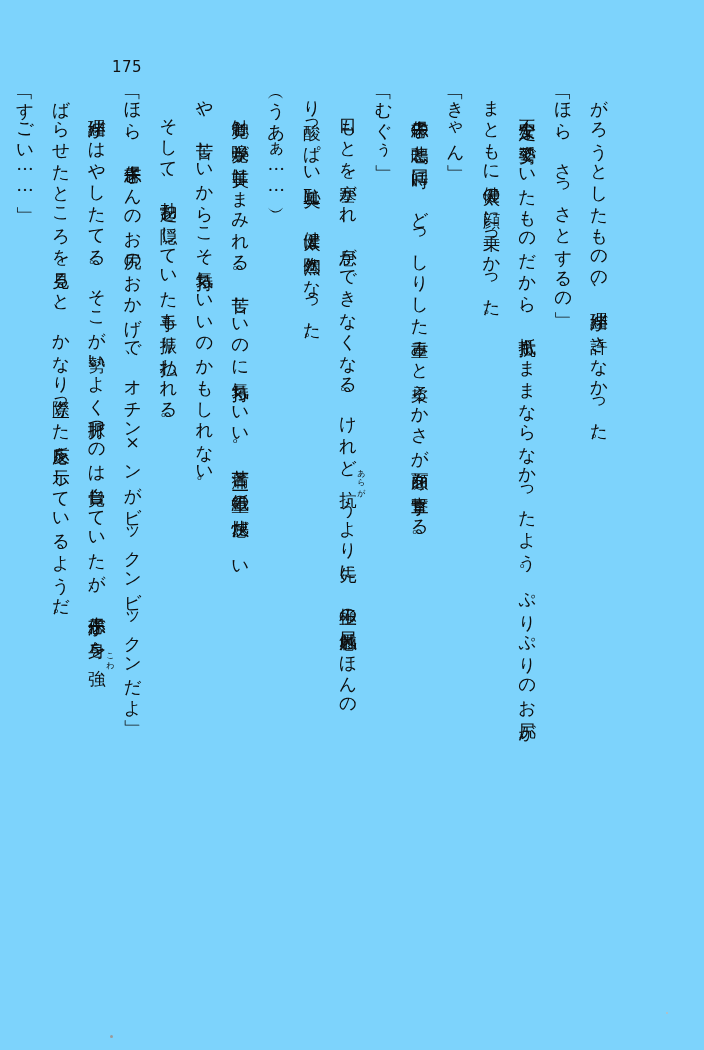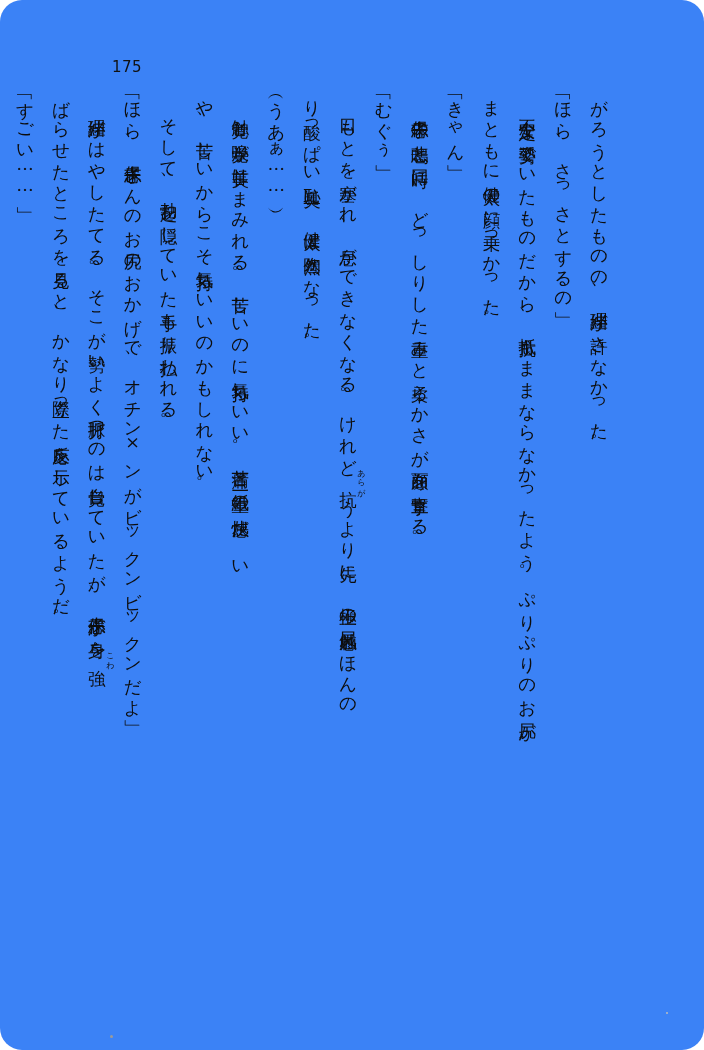--- a/index.html
+++ b/index.html
@@ -12,22 +12,21 @@
     height: 1050px;
     position: relative;
     font-family: "DejaVu Serif", "Liberation Serif", serif;
     color: #111111;
     overflow: hidden;
   }
 
   .page {
     position: absolute;
     inset: 0;
-    background: #3b82f6;
-    border-radius: 22px;
+    background: #7dd3fc;
   }
 
   
   .page-number {
     position: absolute;
     top: 58px;
     left: 112px;
     font-size: 15px;
     letter-spacing: 0.5px;
     font-family: "DejaVu Sans", "Liberation Sans", sans-serif;

